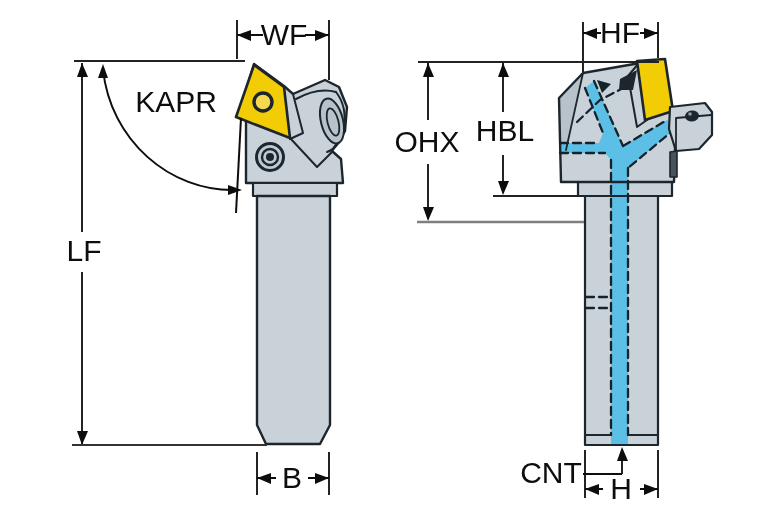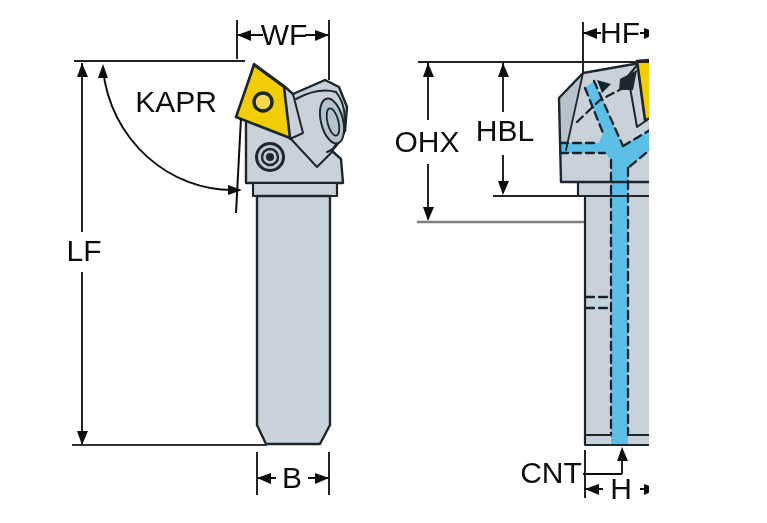--- a/index.html
+++ b/index.html
@@ -1,16 +1,16 @@
 <!DOCTYPE html>
 <html><head>
 <meta charset="utf-8">
 <style>
   html,body{margin:0;padding:0;background:#ffffff;}
-  .stage{position:relative;width:649px;height:523px;background:#ffffff;overflow:hidden;
+  .stage{position:relative;width:767px;height:523px;background:#ffffff;overflow:hidden;
          font-family:"Liberation Sans", sans-serif;}
   svg{display:block;}
   svg text{font-family:"Liberation Sans", sans-serif;font-size:30px;fill:#0d0d0d;}
 </style>
 </head>
 <body>
 
 <div class="stage">
 <svg width="767" height="523" viewBox="0 0 767 523">
 

